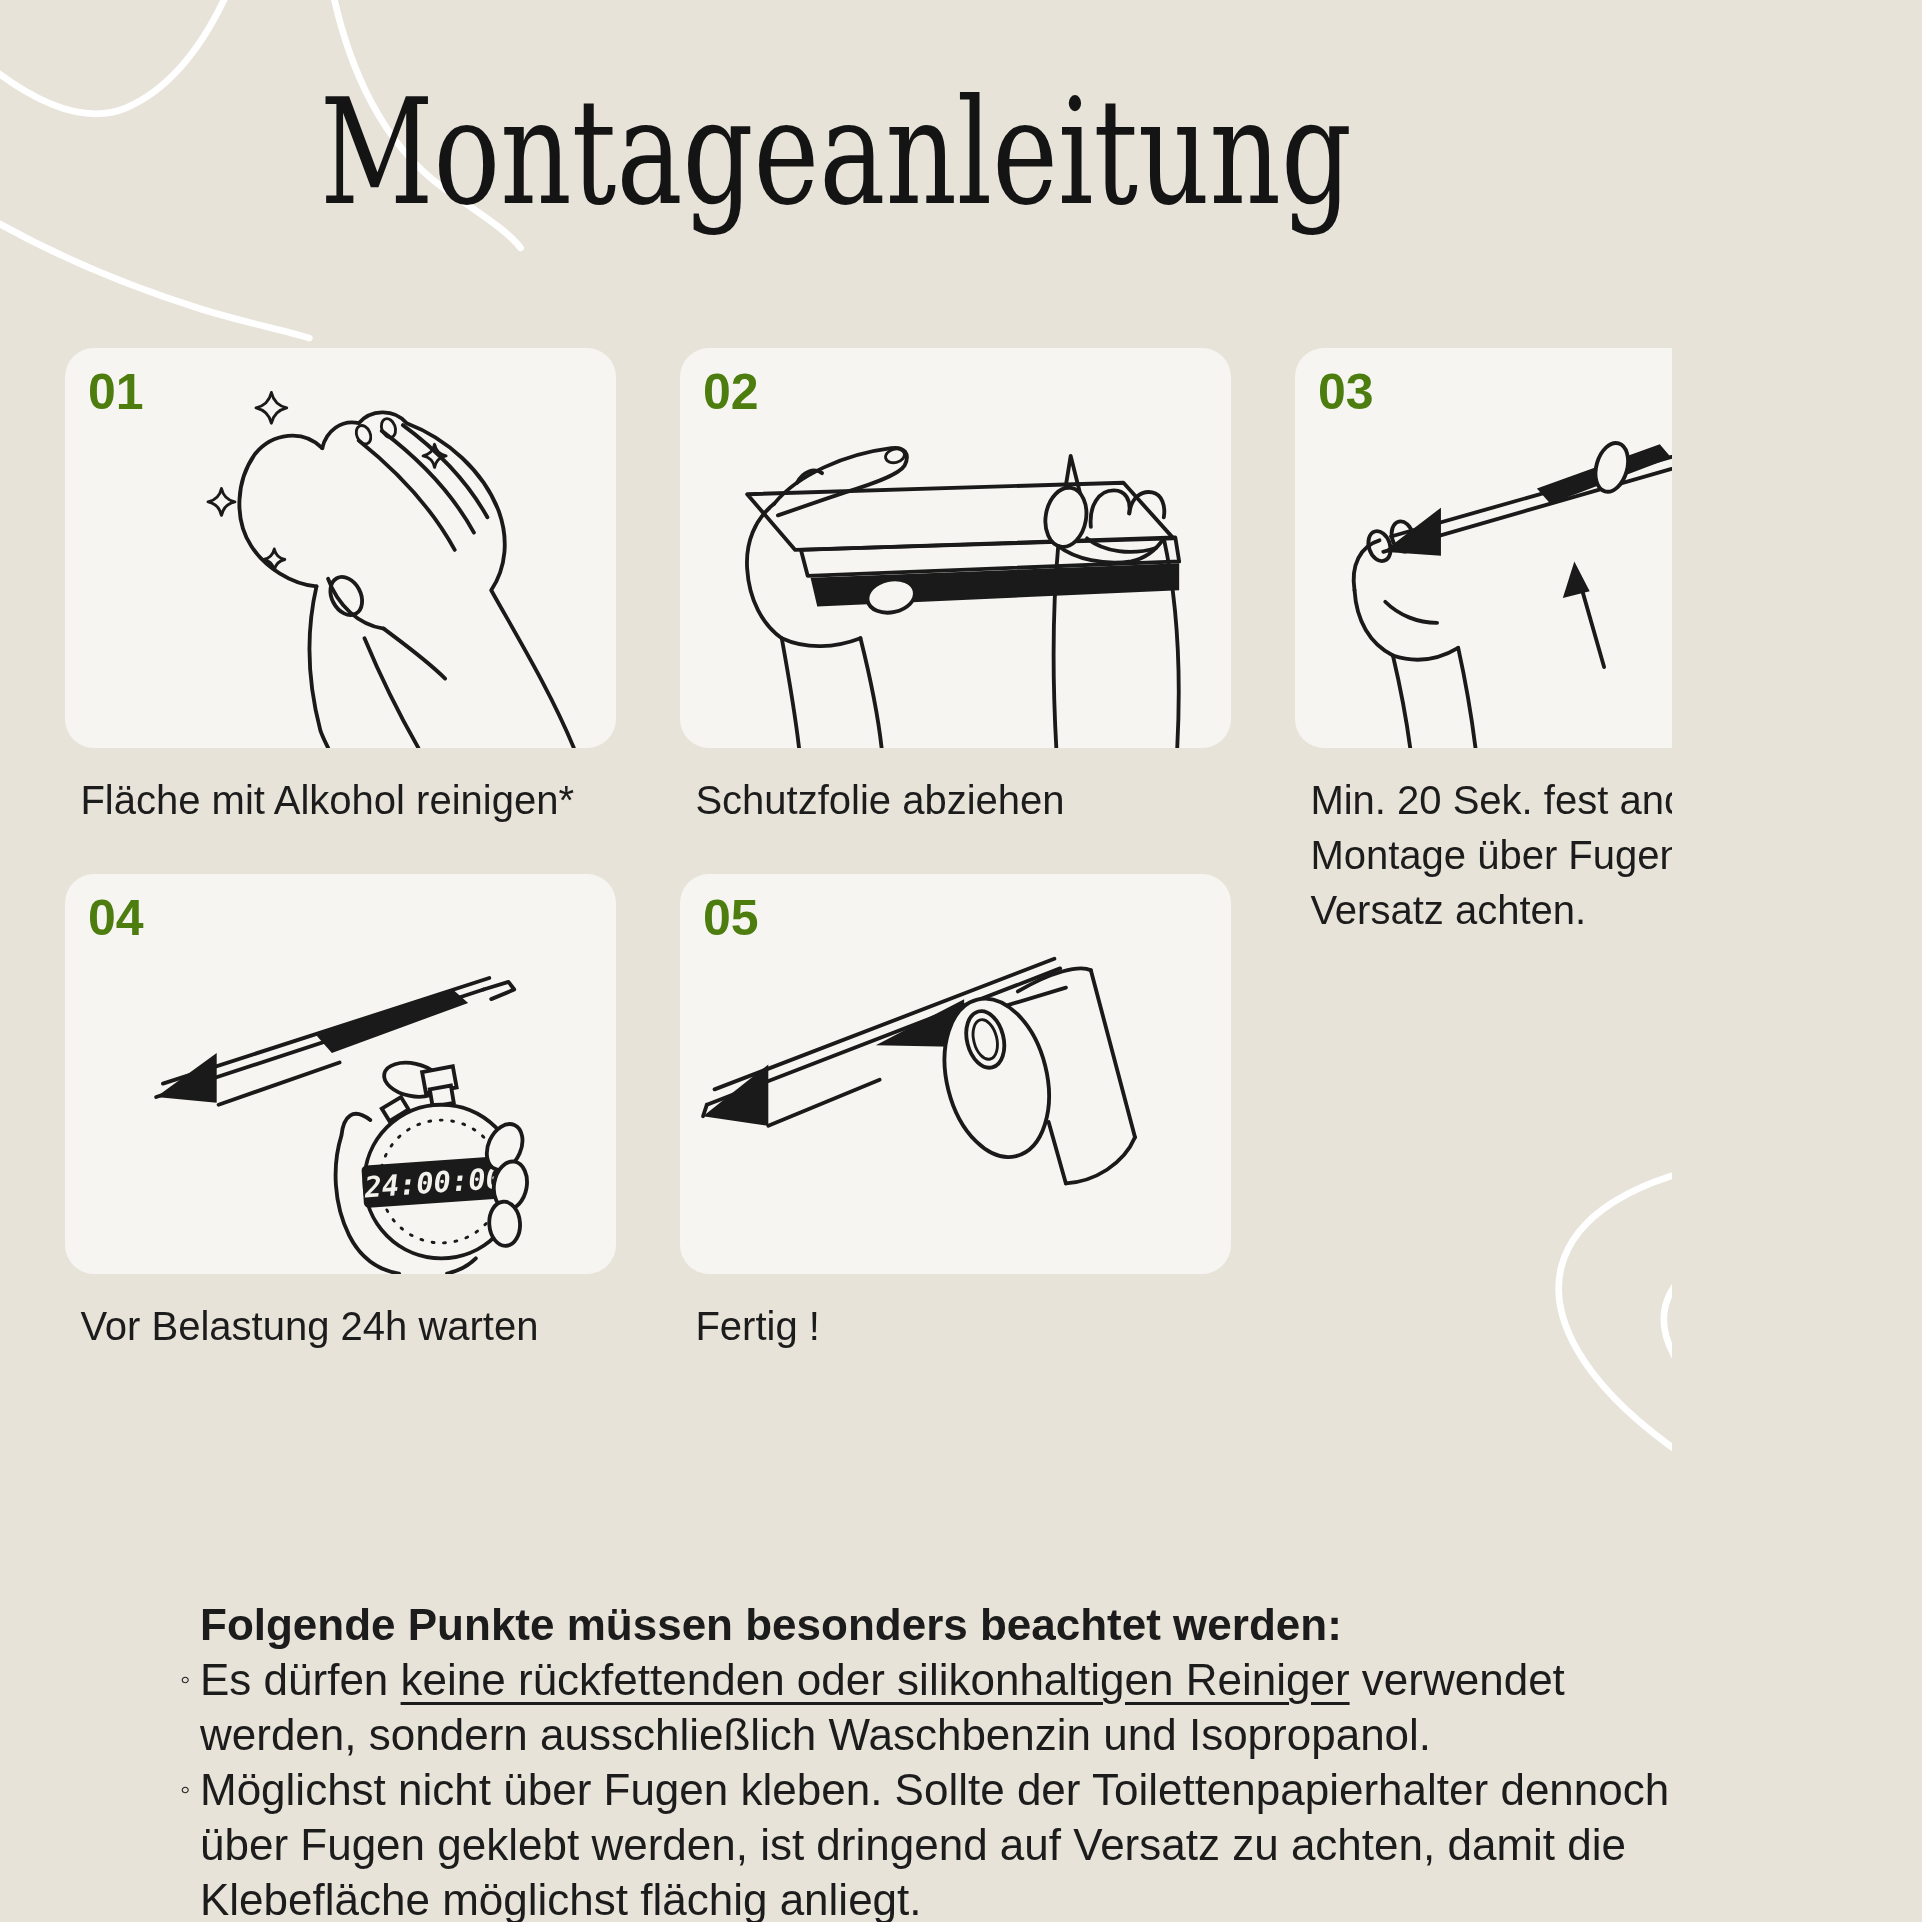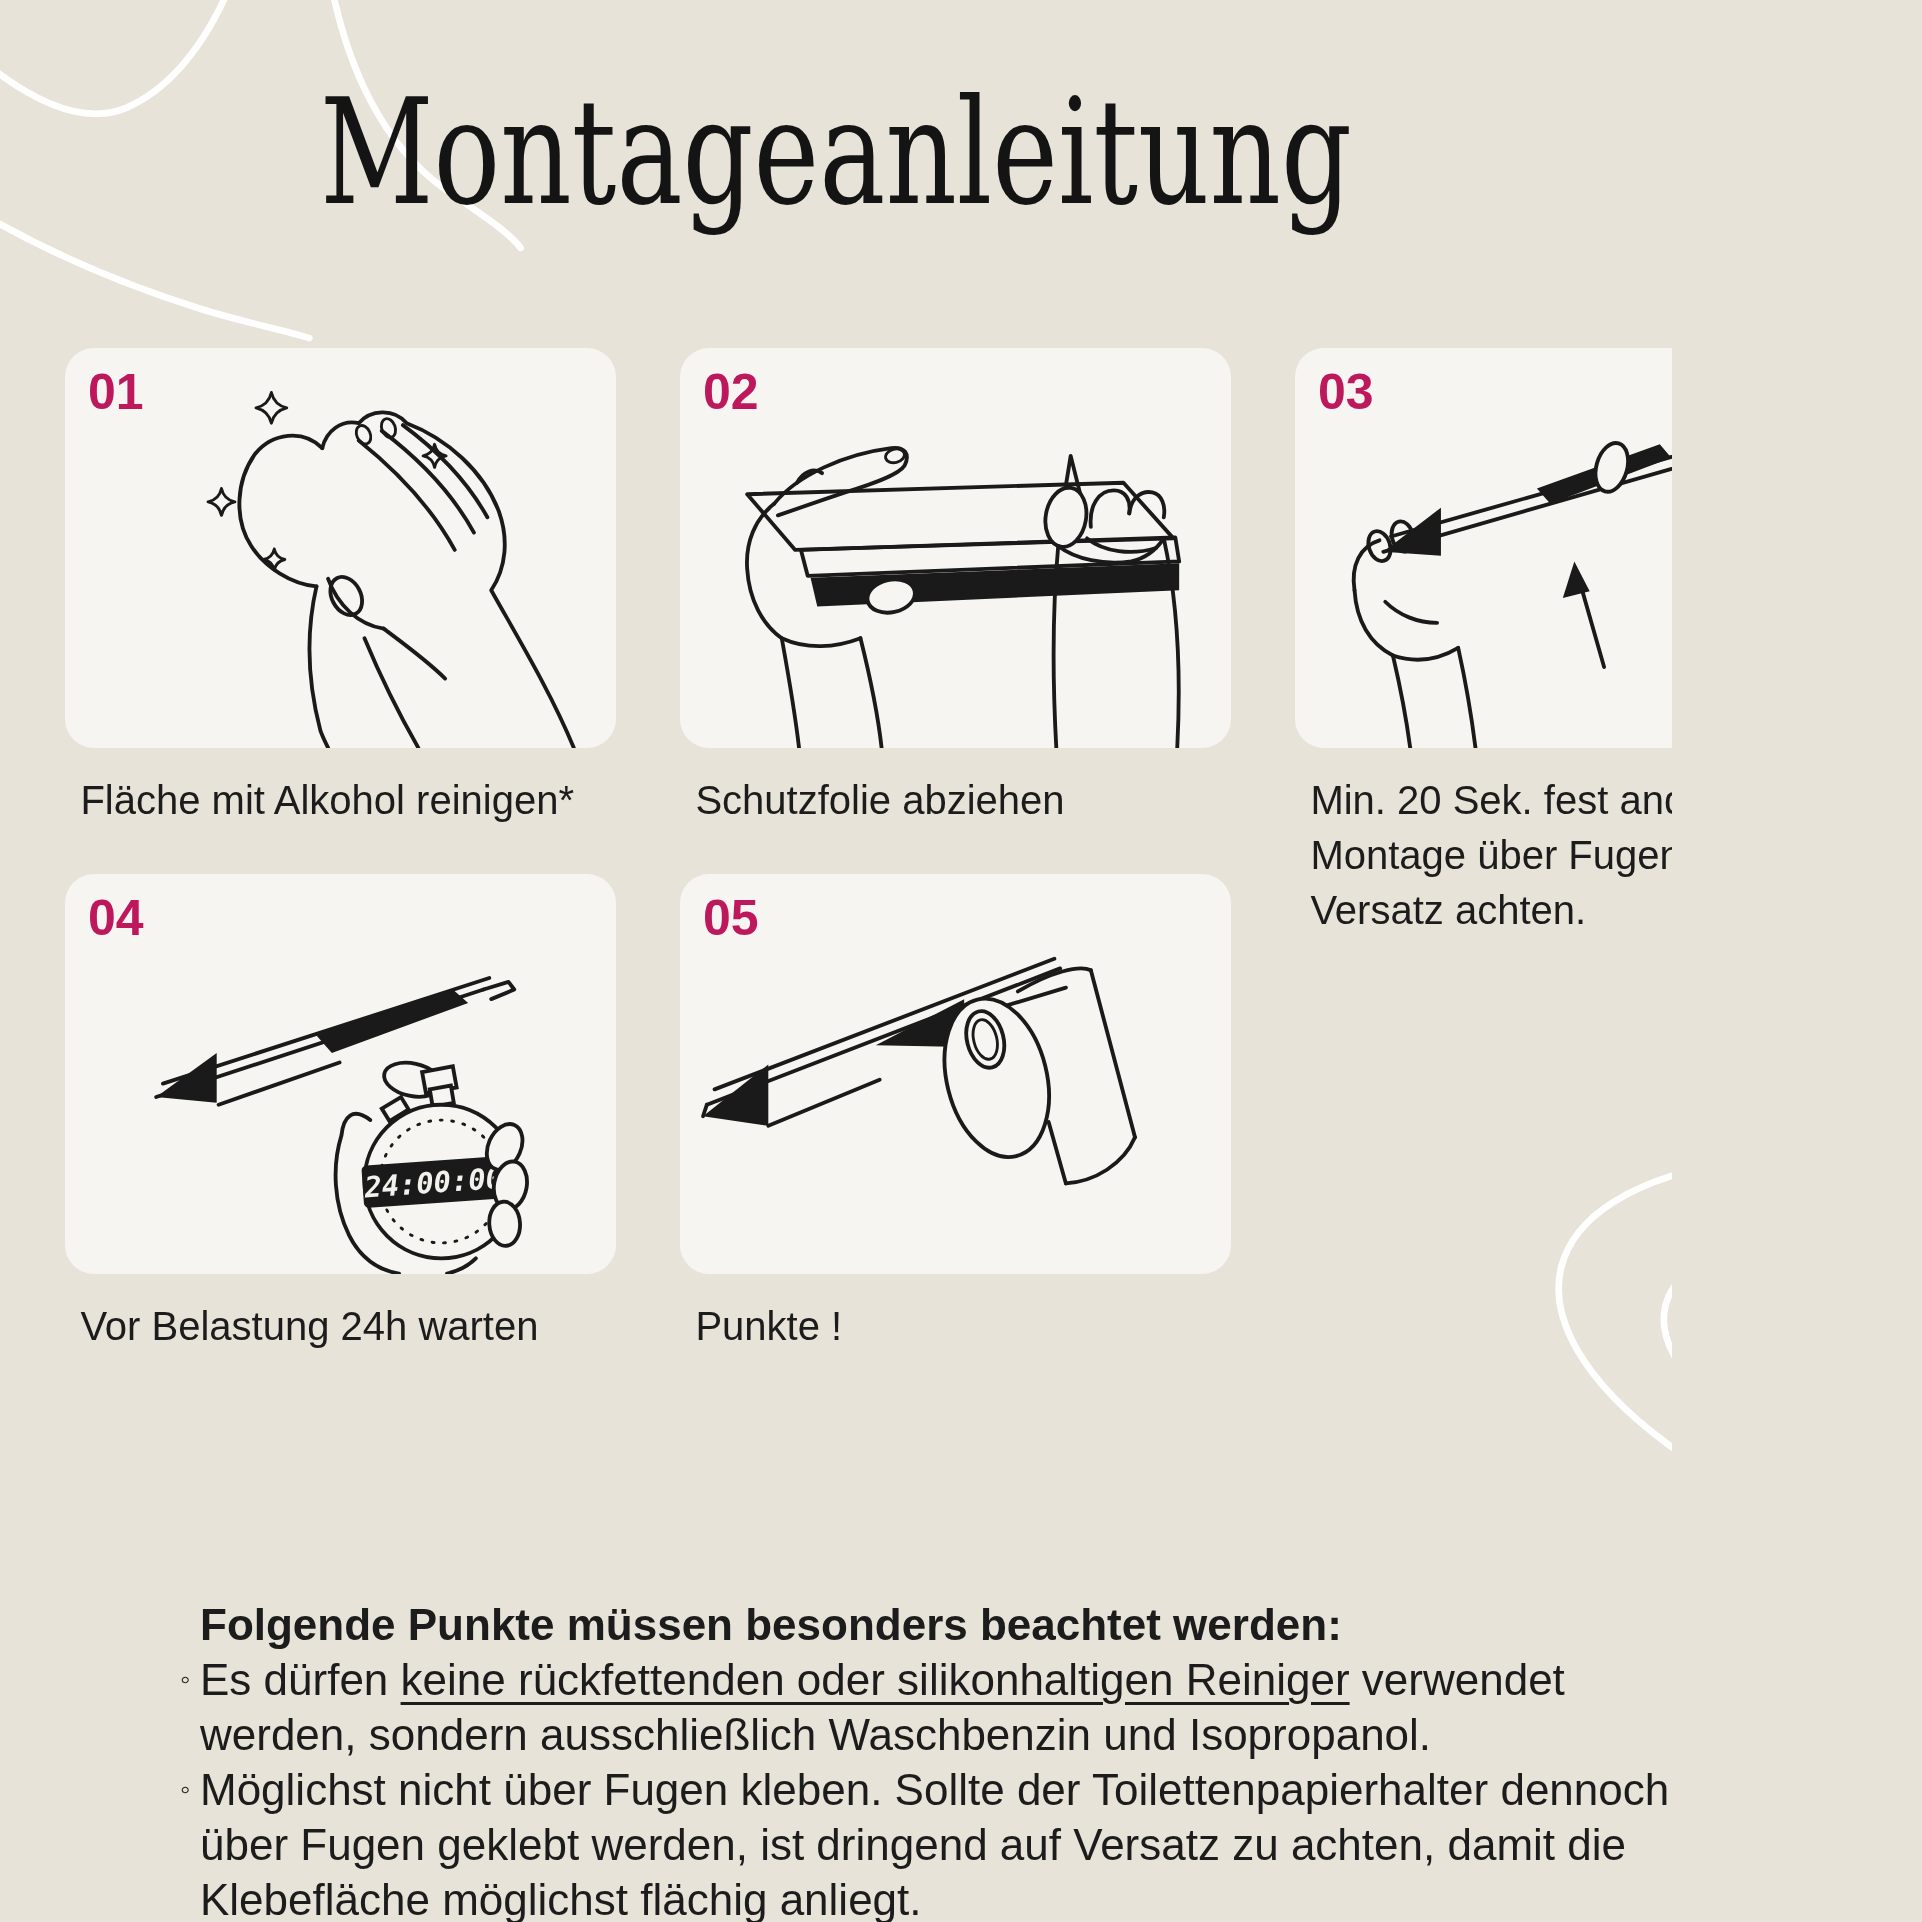--- a/index.html
+++ b/index.html
@@ -11,21 +11,21 @@
   .content{position:absolute;inset:0;z-index:1;}
 
   .title{position:absolute;top:69px;left:0;width:100%;margin:0;text-align:center;
          font-family:"DejaVu Serif",serif;font-weight:400;font-size:146px;line-height:1.15;
          color:#141414;transform:scaleX(0.76);}
 
   .steps{position:absolute;left:65px;top:348px;display:grid;
          grid-template-columns:551px 551px 551px;column-gap:64px;grid-template-rows:526px auto;}
   .step{position:relative;}
   .card{position:relative;width:551px;height:400px;background:#f6f5f1;border-radius:29px;}
-  .step-num{position:absolute;top:15.4px;left:23px;font-weight:700;font-size:50px;color:#be185d;}
+  .step-num{position:absolute;top:15.4px;left:23px;font-weight:700;font-size:50px;color:#4d7c0f;}
   .art{position:absolute;left:0;top:0;width:551px;height:400px;}
   .ln{fill:none;stroke:#1a1a1a;stroke-width:4;stroke-linecap:round;stroke-linejoin:round;}
   .thin{stroke-width:3;}
   .fillb{fill:#1a1a1a;stroke:none;}
   .white{fill:#f6f5f1;stroke:#1a1a1a;stroke-width:4;}
   .digits{font-family:"DejaVu Sans Mono",monospace;font-weight:700;font-style:italic;
           font-size:30px;fill:#f2f1ec;}
   .caption{margin:25px 0 0 15.4px;width:576px;font-size:40px;line-height:55px;color:#1c1c1c;}
 
   .notes{position:absolute;left:180px;top:1597px;width:1595px;font-size:44px;line-height:55px;}
@@ -213,21 +213,21 @@
             </g>
             <g>
               <path class="ln" d="M352,122 C386,102 416,94 428,100"></path>
               <path class="ln" d="M428,100 L474,274"></path>
               <path class="ln" d="M474,274 C462,302 432,320 402,322"></path>
               <path class="ln" d="M402,322 L384,258"></path>
             </g>
           </svg>
           <span class="step-num">05</span>
         </div>
-        <p class="caption">Punkte !</p>
+        <p class="caption">Fertig !</p>
       </section>
 
     </div>
 
     <div class="notes">
       <p class="notes-heading">Folgende Punkte müssen besonders beachtet werden:</p>
       <div class="bullet">
         <span class="bullet-marker">◦</span>
         <p class="bullet-text"><span>Es dürfen </span><span class="u">keine rückfettenden oder silikonhaltigen Reiniger</span><span> verwendet werden, sondern ausschließlich Waschbenzin und Isopropanol.</span></p>
       </div>

